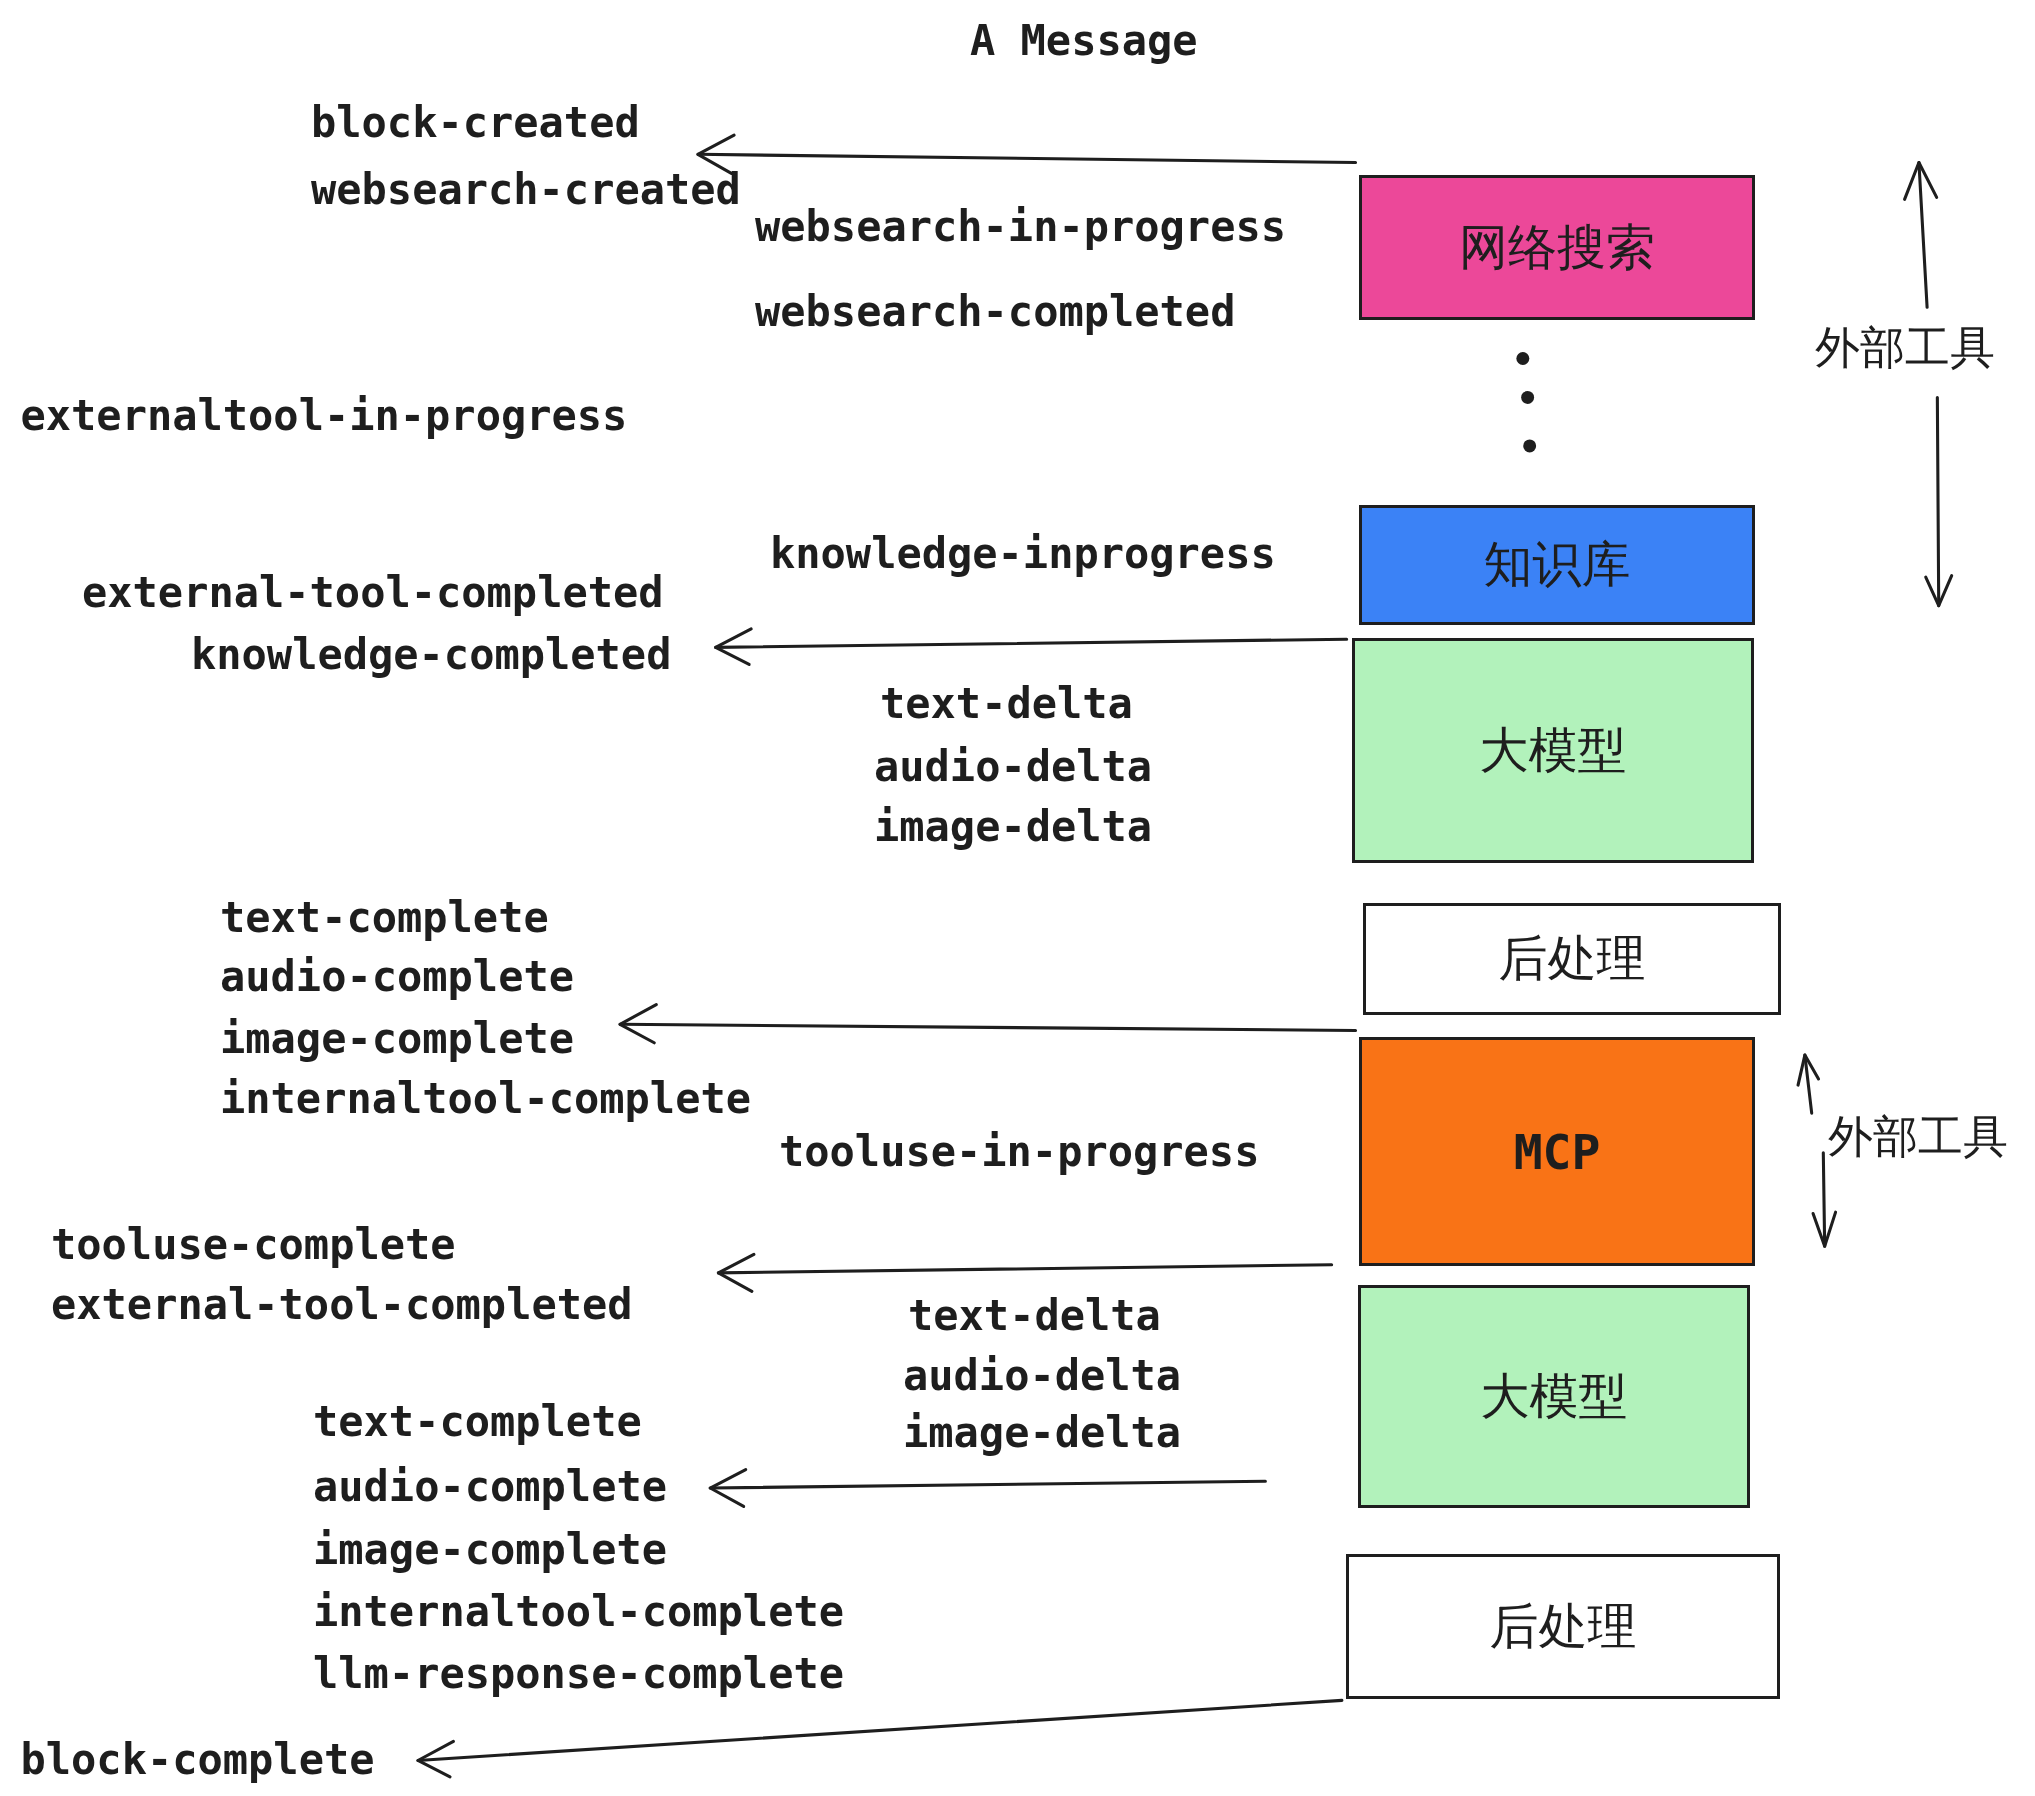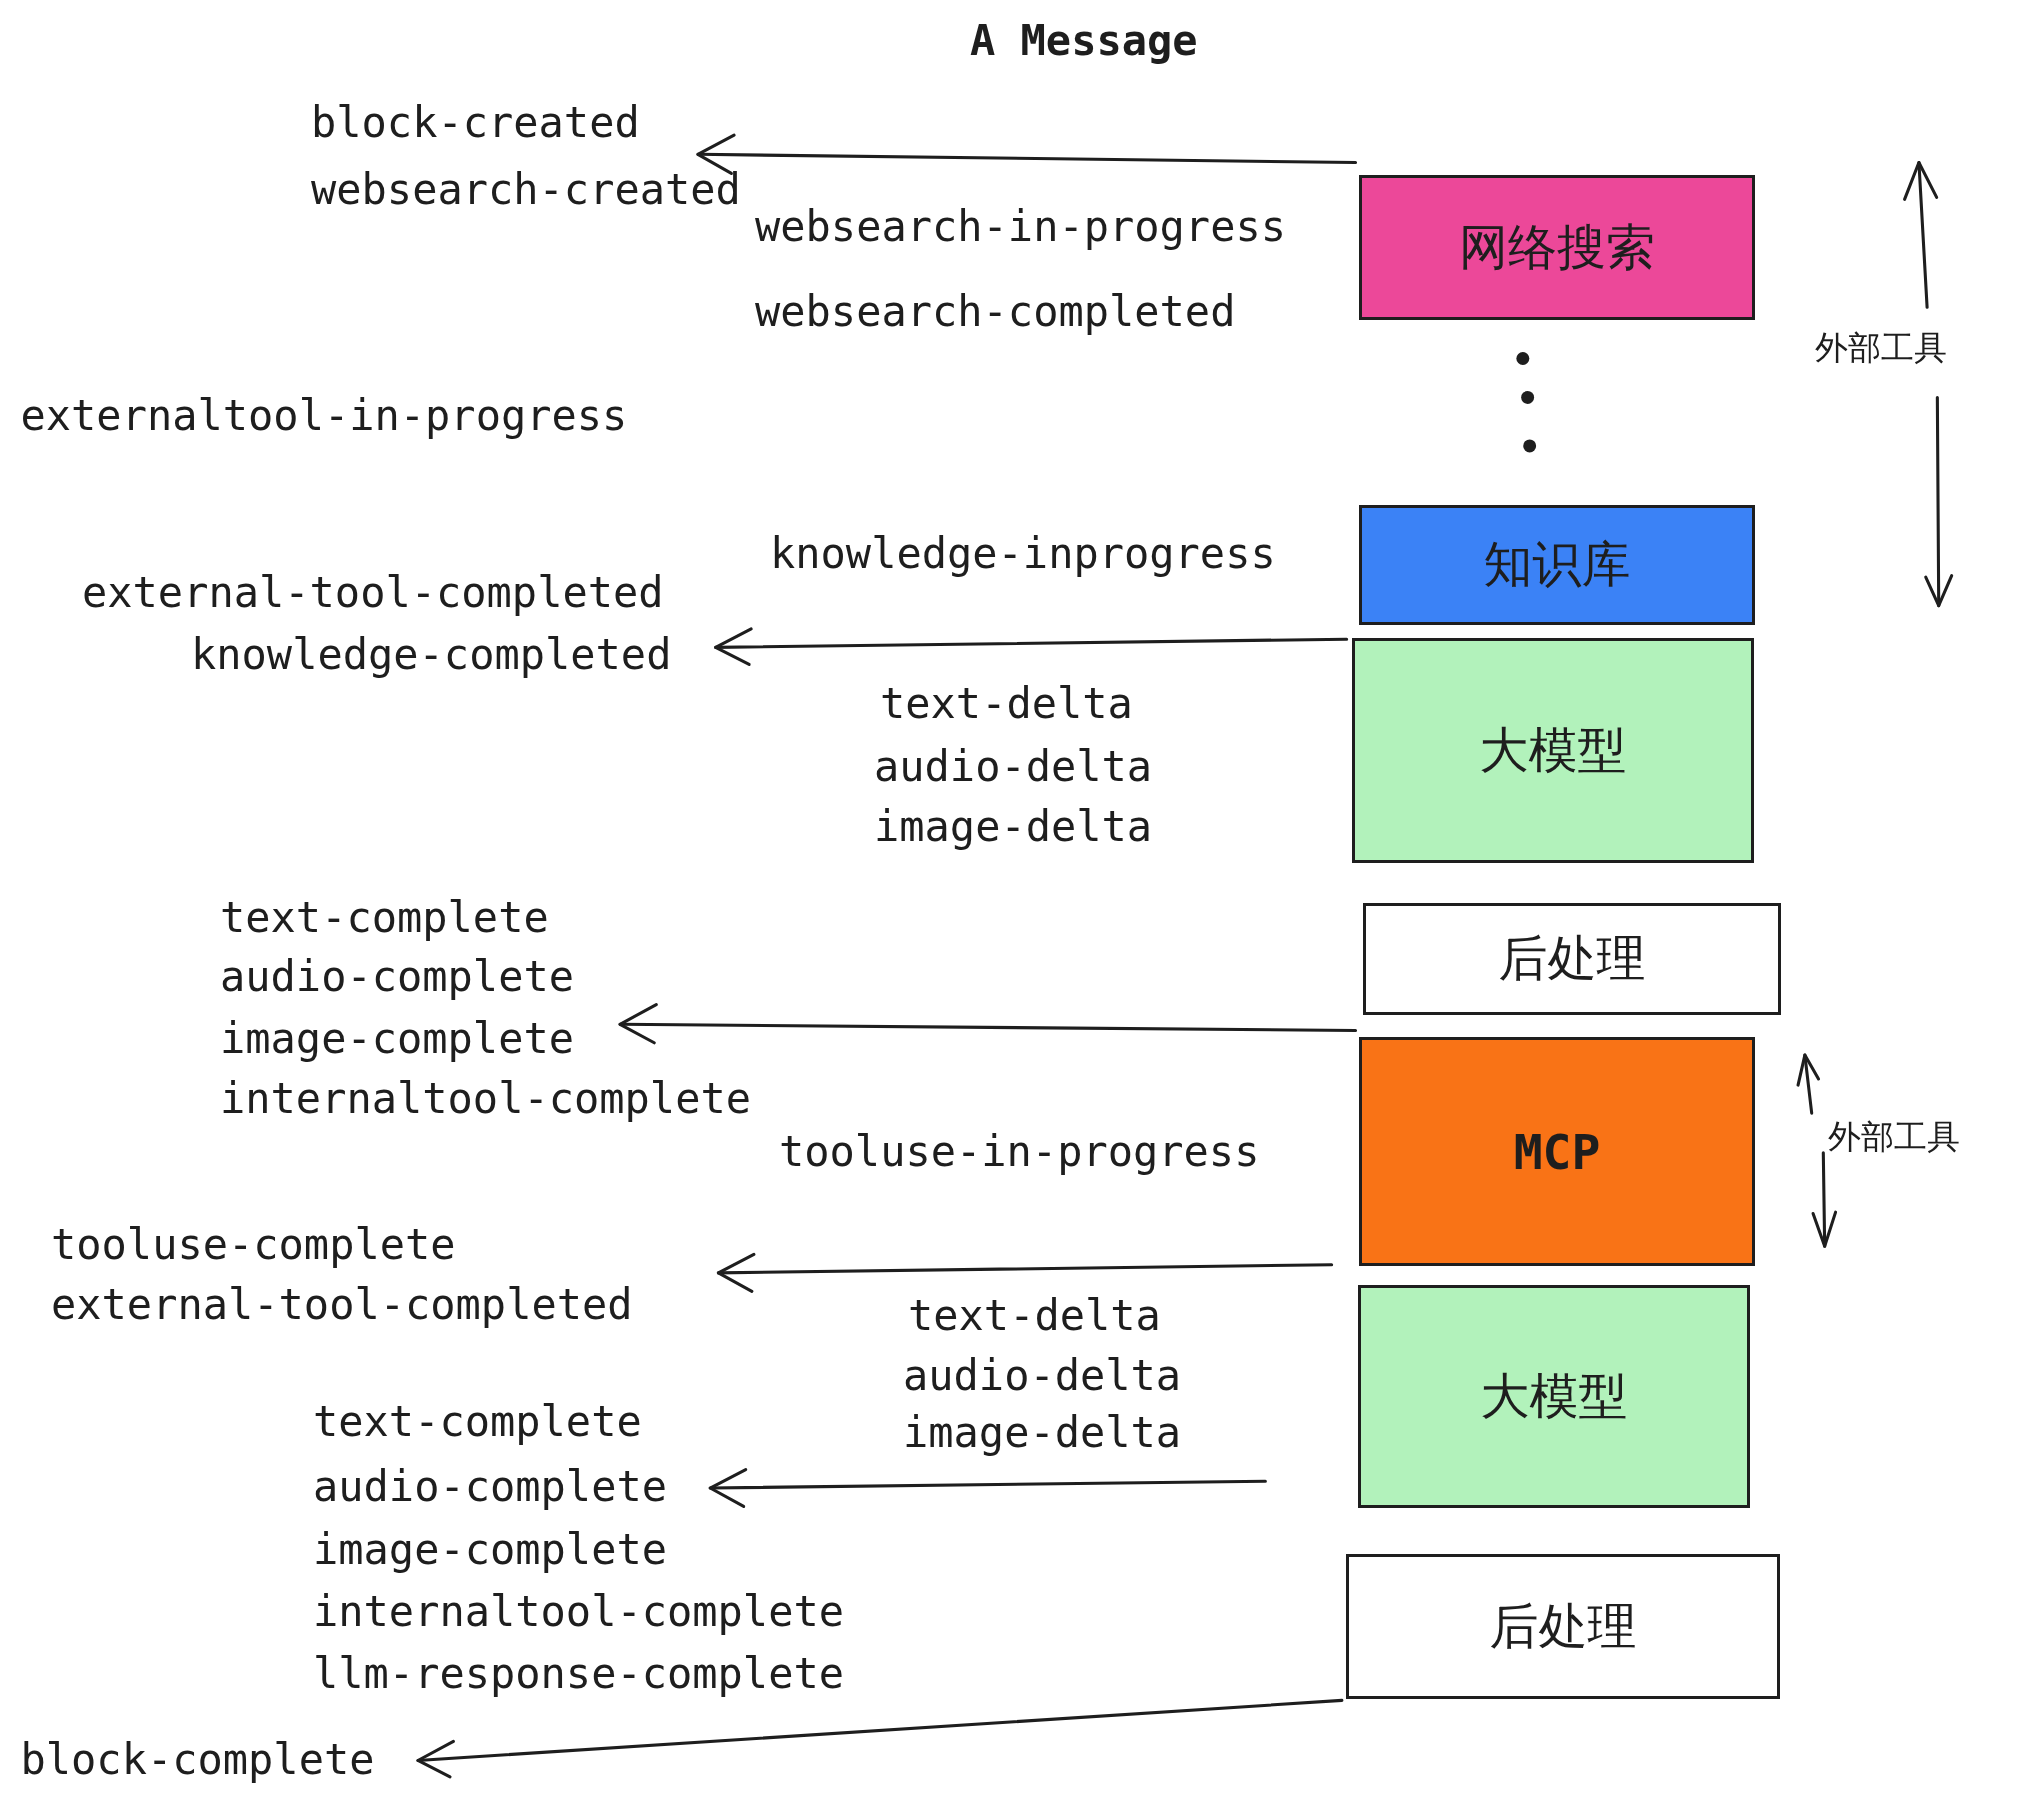--- a/index.html
+++ b/index.html
@@ -18,20 +18,21 @@
     font-family: "DejaVu Sans Mono", monospace;
     color: #1e1e1e;
   }
   .mono-label {
     position: absolute;
     font-family: "DejaVu Sans Mono", monospace;
     font-size: 42px;
     line-height: 49px;
     white-space: nowrap;
     color: #1e1e1e;
+    font-weight: bold;
   }
   .title {
     font-size: 42px;
     font-weight: bold;
   }
   .box {
     position: absolute;
     border: 3.4px solid #1e1e1e;
     box-sizing: border-box;
     display: flex;
@@ -46,21 +47,21 @@
     white-space: nowrap;
   }
   .box-label.mono {
     font-family: "DejaVu Sans Mono", monospace;
     font-weight: bold;
     font-size: 48px;
   }
   .side-label {
     position: absolute;
     font-family: Liberation Serif, serif;
-    font-size: 33px;
+    font-size: 45px;
     line-height: 48px;
     white-space: nowrap;
     color: #1e1e1e;
   }
   #arrow-layer {
     position: absolute;
     left: 0;
     top: 0;
     width: 2035px;
     height: 1796px;

